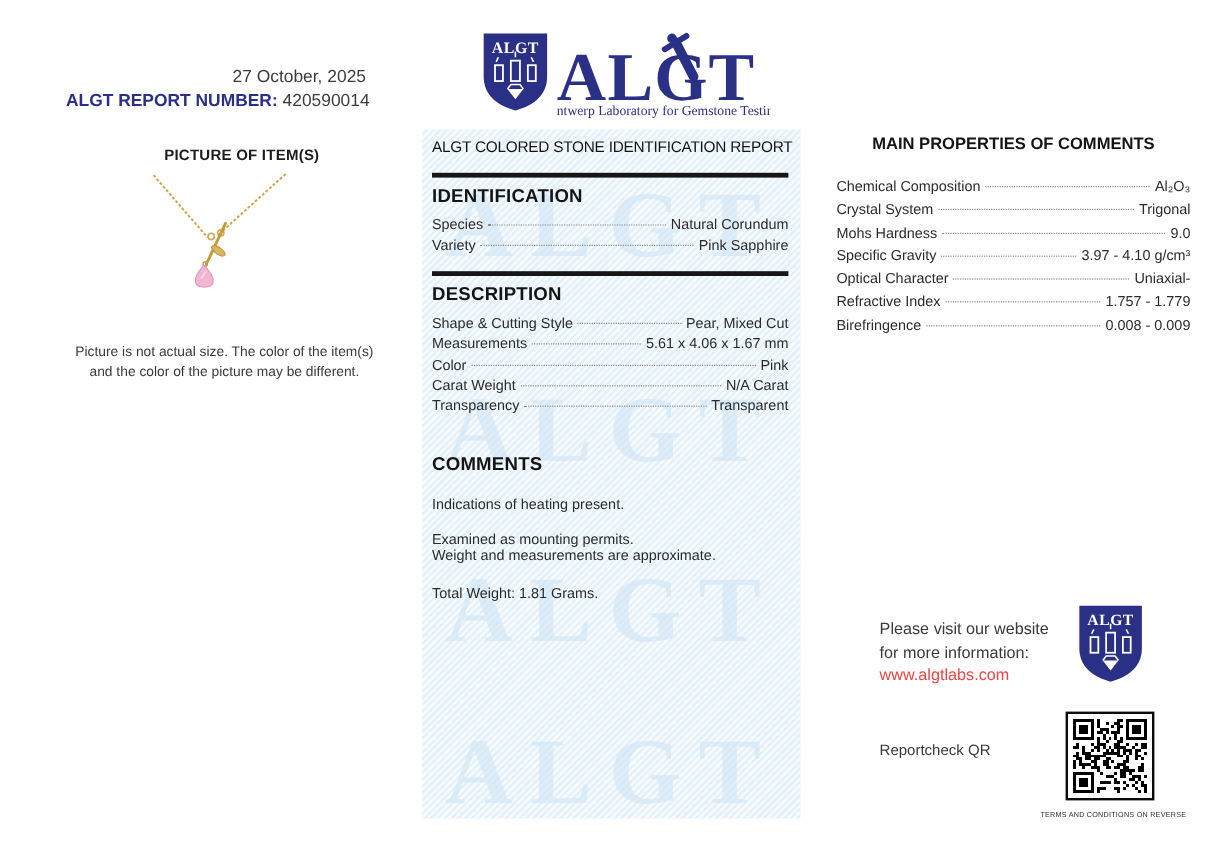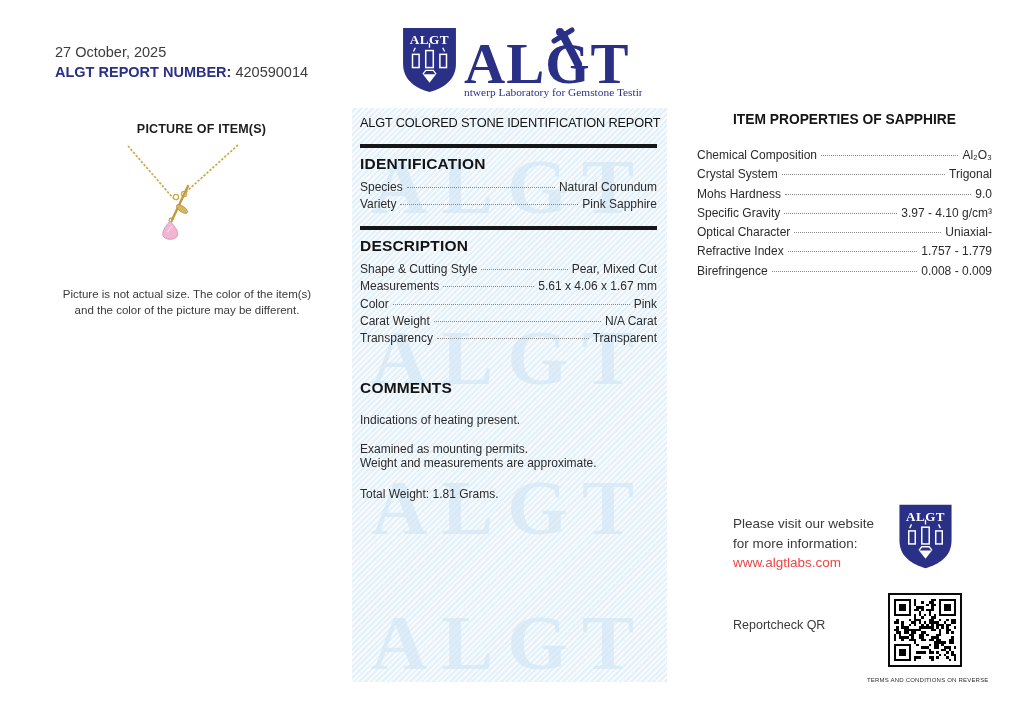--- a/index.html
+++ b/index.html
@@ -1,20 +1,20 @@
 <!DOCTYPE html>
 <html><head>
 <meta charset="utf-8">
 <style>
   html,body{margin:0;padding:0;background:#fff;}
   .page{position:relative;width:1016px;height:718px;background:#ffffff;overflow:hidden;
         font-family:"Liberation Sans",sans-serif;color:#2e2e2e;}
 
   
-  .hdr{position:absolute;left:55px;top:44px;width:250px;text-align:left;}
+  .hdr{position:absolute;left:55px;top:56px;width:250px;text-align:right;}
   .hdr .date{font-size:14.5px;color:#3c3c3c;margin-bottom:4px;}
   .hdr .repline{font-size:14.5px;white-space:nowrap;}
   .hdr .replabel{color:#2b3087;font-weight:bold;}
   .hdr .repnum{color:#3c3c3c;}
 
   
   .logo{position:absolute;left:401px;top:26px;display:flex;align-items:flex-start;}
   .logo svg{display:block;}
   .logotype{margin-left:6px;}
 
@@ -160,21 +160,21 @@
 
       <div class="sec-h cmt-h">COMMENTS</div>
       <div class="cmt p1">Indications of heating present.</div>
       <div class="cmt">Examined as mounting permits.
 Weight and measurements are approximate.</div>
       <div class="cmt p3">Total Weight: 1.81 Grams.</div>
     </div>
   </div>
 
   <div class="props">
-    <div class="p-title">ITEM PROPERTIES OF SAPPHIRE</div>
+    <div class="p-title">MAIN PROPERTIES OF COMMENTS</div>
     <div class="prow">
       <span class="lbl">Chemical Composition</span>
         <span class="dots"></span>
         <span class="val">Al₂O₃</span>
     </div>
     <div class="prow">
       <span class="lbl">Crystal System</span>
         <span class="dots"></span>
         <span class="val">Trigonal</span>
     </div>

